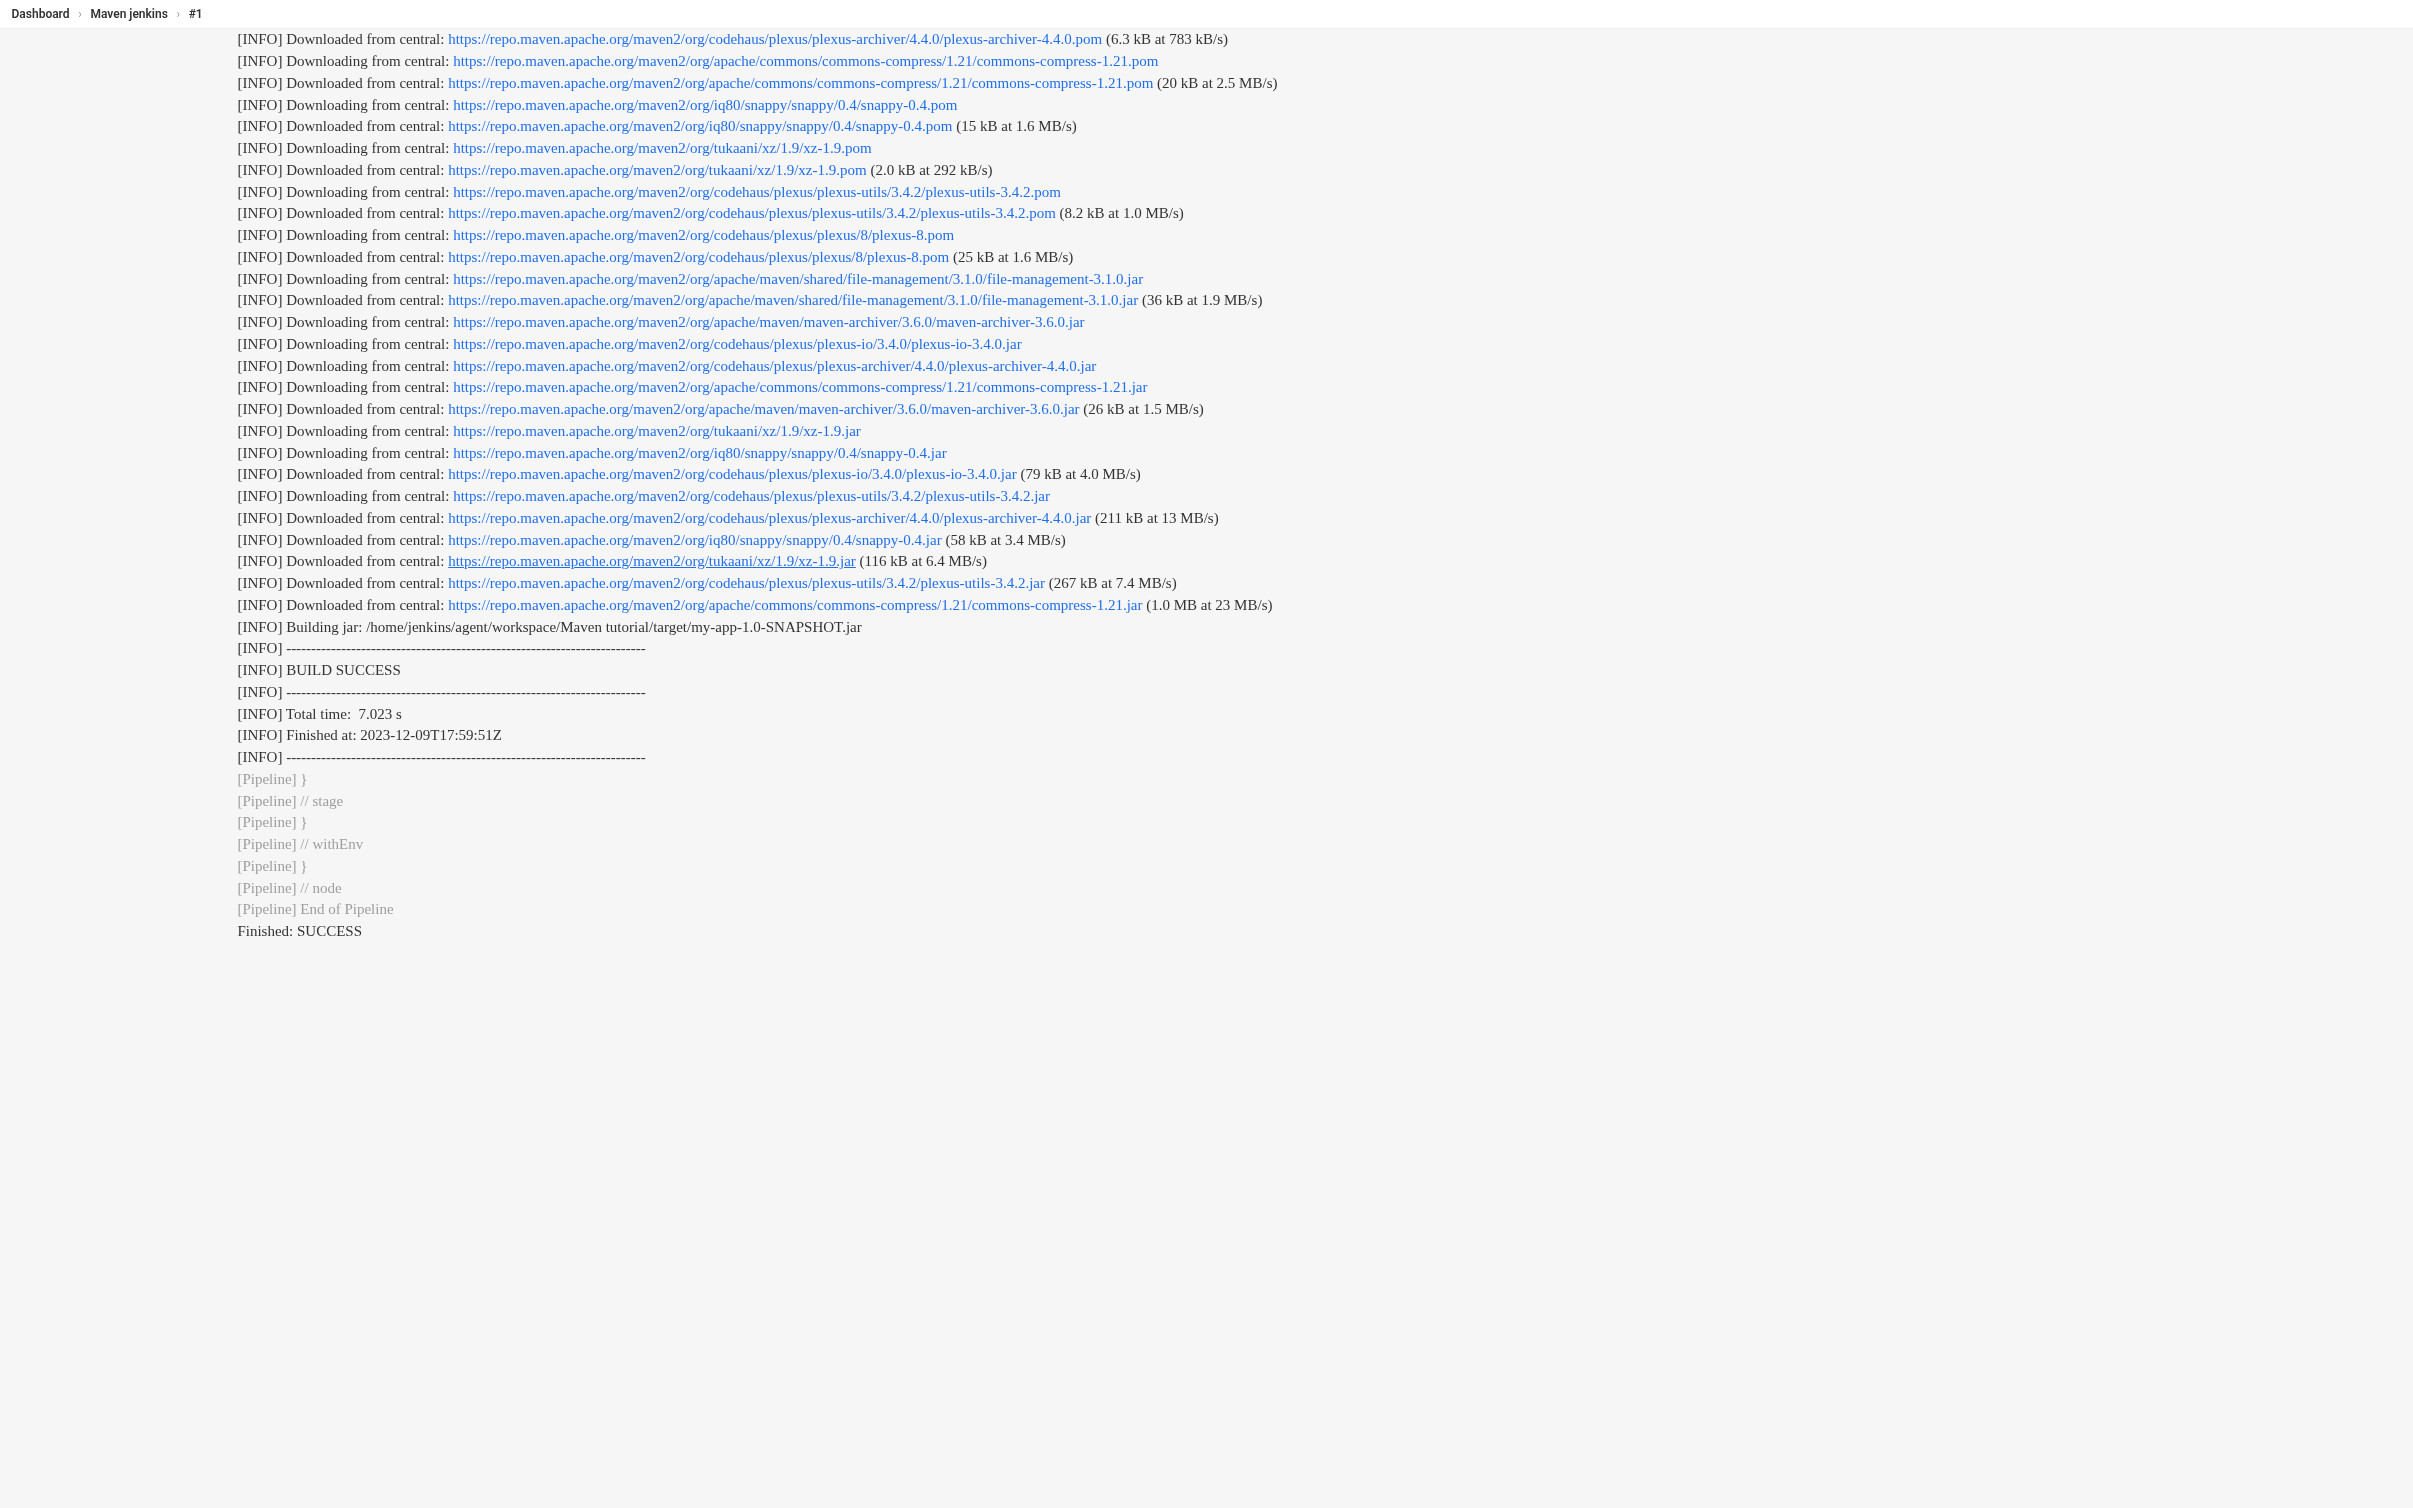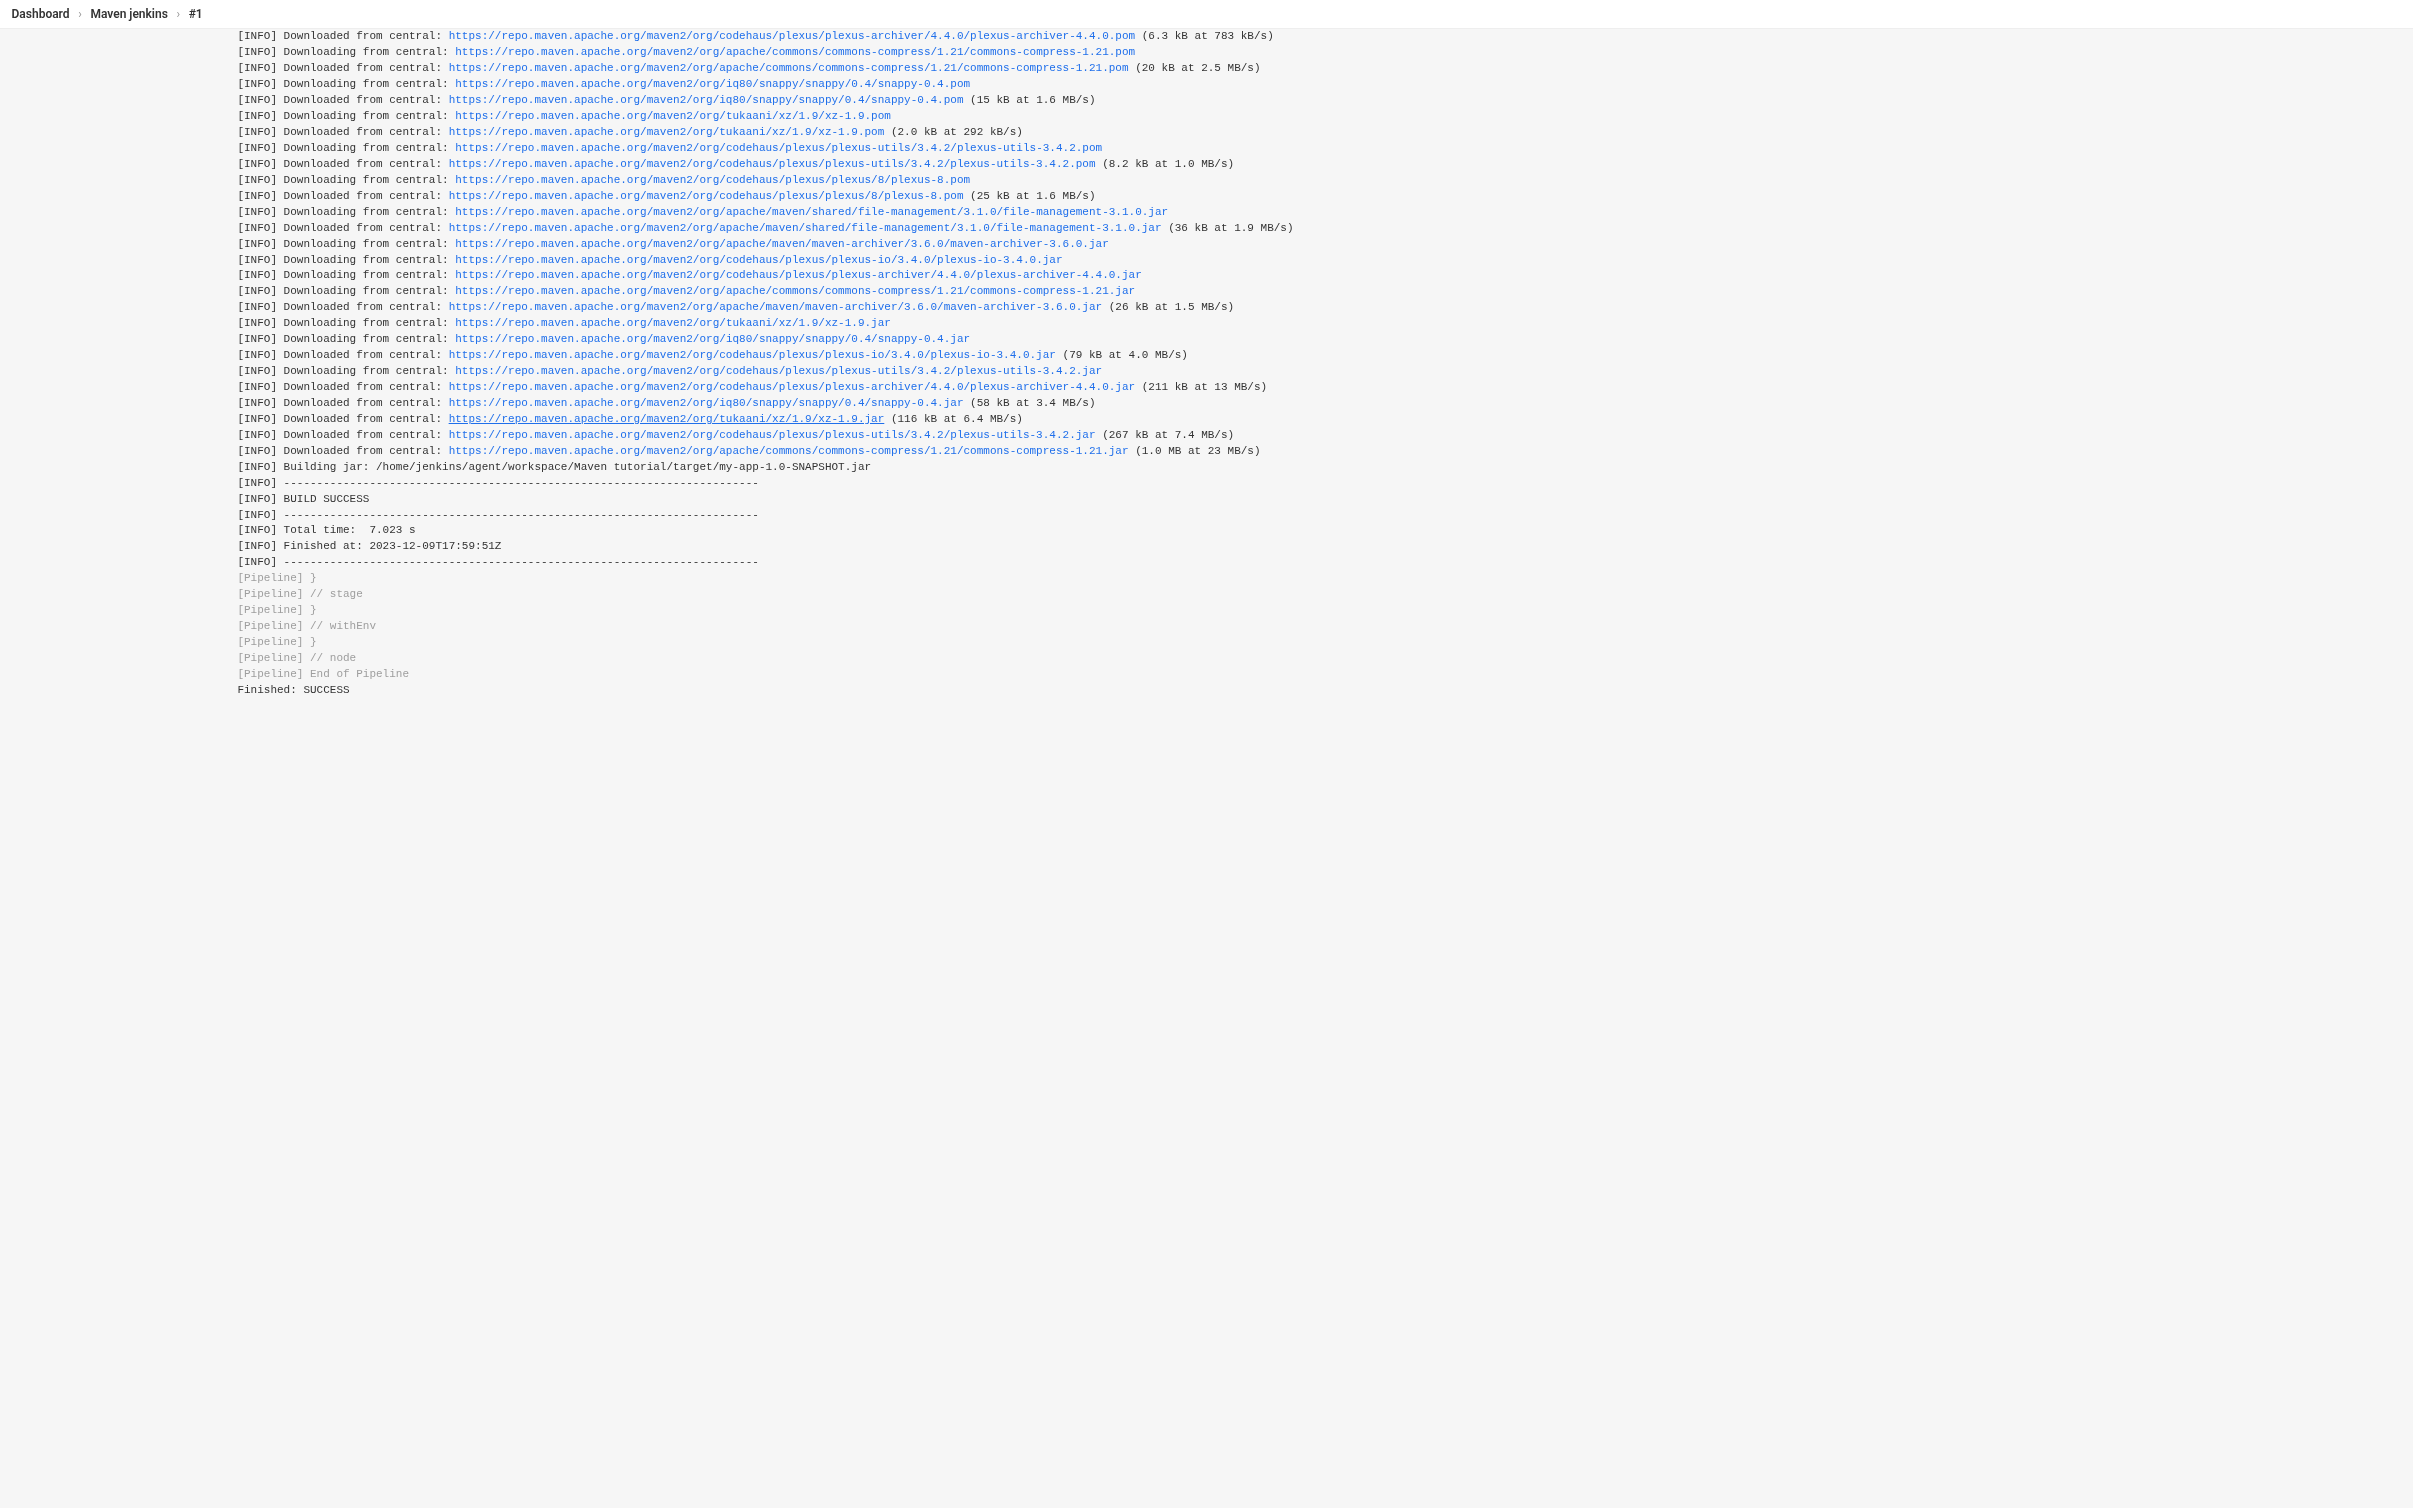--- a/index.html
+++ b/index.html
@@ -35,22 +35,22 @@
   }
   .console-panel {
     flex: 1;
     background: #f6f6f6;
     border-radius: 7.2px;
     padding: 0 14.4px 17px 14.4px;
     margin-right: 14.4px;
     overflow-x: auto;
   }
   .console {
-    font-family: Liberation Mono, monospace;
-    font-size: 11px;
+    font-family: Liberation Serif, serif;
+    font-size: 15px;
     line-height: 1.45;
     white-space: pre-wrap;
     word-break: break-word;
     color: #333;
   }
   .console .line { display: block; }
   .console a.link {
     color: #1f6feb;
     text-decoration: none;
     cursor: pointer;

